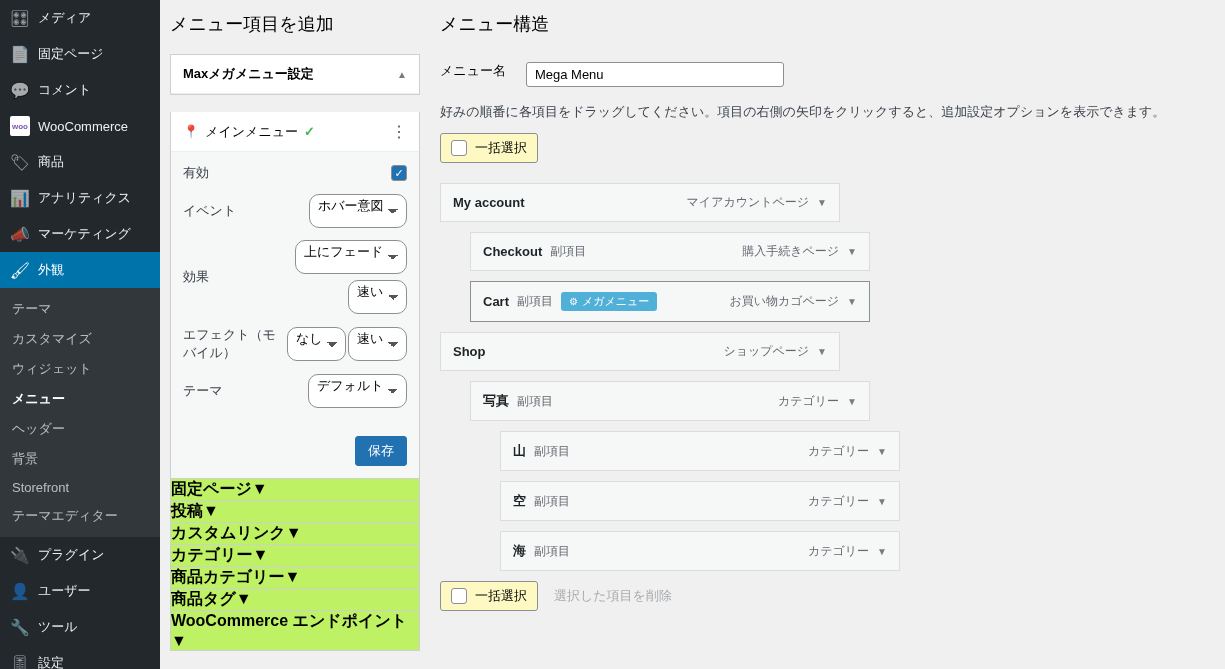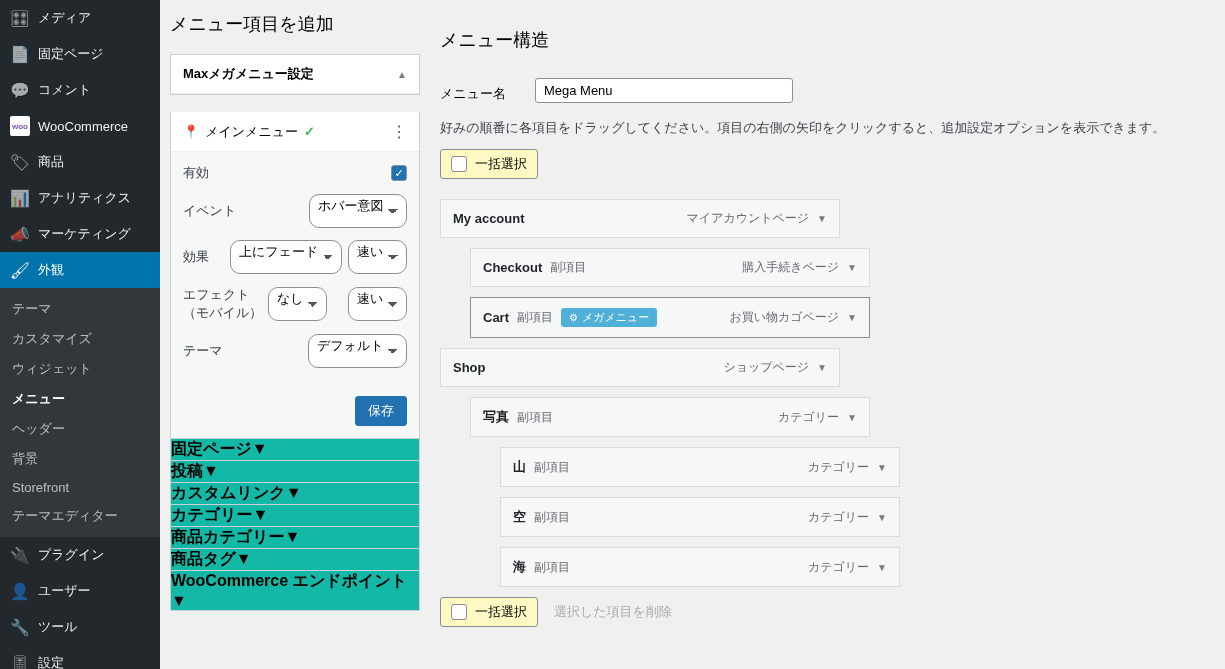--- a/index.html
+++ b/index.html
@@ -9,42 +9,42 @@
 .sidebar .item{display:flex;align-items:center;padding:8px 10px;color:#eee;cursor:pointer;gap:8px}
 .sidebar .item.active{background:#0073aa;color:#fff;position:relative}
 .sidebar .item.active::after{content:"";position:absolute;right:-8px;top:50%;margin-top:-8px;border:8px solid transparent;border-right-color:#f0f0f1}
 .sidebar .icon{width:20px;height:20px;display:flex;align-items:center;justify-content:center;color:rgba(240,245,250,.6);font-size:16px}
 .sidebar .item.active .icon{color:#fff}
 .submenu{background:#32373c;padding:6px 0}
 .submenu .sub{padding:6px 12px;color:rgba(240,245,250,.7);font-size:13px;cursor:pointer}
 .submenu .sub.active{color:#fff;font-weight:700}
 .main{flex:1;display:flex;padding:0;background:#f0f0f1;overflow:auto}
 .col-left{width:280px;padding:0 20px 0 10px;flex-shrink:0}
-.col-right{flex:1;padding:16px 20px 0 0}
+.col-right{flex:1;padding:0 20px 0 0}
 h2.page-title{font-size:18px;font-weight:400;padding:12px 0 8px;margin-bottom:10px}
 .accordion{border:1px solid #ccd0d4;background:#fff;margin-bottom:17px}
 .accordion .head{padding:10px 12px;border-bottom:1px solid #eee;font-size:13px;font-weight:600;display:flex;justify-content:space-between;align-items:center;cursor:pointer}
 .accordion .head .tri{color:#787c82;font-size:10px}
 .mm-panel{border:1px solid #ccd0d4;border-top:none;background:#f6f7f7;padding:0}
 .mm-loc{padding:10px 12px;border-bottom:1px solid #eee;background:#fff;display:flex;align-items:center;justify-content:space-between;font-size:13px}
 .mm-loc .left{display:flex;align-items:center;gap:6px}
 .mm-loc .pin{color:#787c82}
 .mm-loc .check{color:#46b450;font-weight:bold}
 .mm-dots{color:#555;font-size:16px;cursor:pointer}
 .mm-body{padding:12px;font-size:13px}
 .mm-row{display:flex;align-items:center;justify-content:space-between;margin-bottom:12px}
 .mm-row label{color:#3c434a}
 .mm-row select{border:1px solid #8c8f94;border-radius:10px;padding:3px 22px 14px 8px;font-size:13px;background:#fff;appearance:none;background-image:linear-gradient(45deg,transparent 50%,#555 50%),linear-gradient(135deg,#555 50%,transparent 50%);background-position:calc(100% - 13px) center,calc(100% - 8px) center;background-size:5px 5px;background-repeat:no-repeat}
-.mm-row .selects{display:flex;gap:21px}
+.mm-row .selects{display:flex;gap:2px}
 .chk{width:16px;height:16px;border:1px solid #8c8f94;border-radius:3px;background:#2271b1;display:flex;align-items:center;justify-content:center;color:#fff;font-size:11px}
 .btn-save{background:#2271b1;border:1px solid #2271b1;color:#fff;padding:5px 12px;border-radius:3px;font-size:13px;cursor:pointer}
 .btn-save-row{text-align:right;padding:4px 12px 12px}
-.acc-item{border:1px solid #ccd0d4;border-top:none;background:#14b8a6}
+.acc-item{border:1px solid #ccd0d4;border-top:none;background:#bef264}
 .acc-item .head{font-weight:600}
-.menu-name-row{display:flex;align-items:flex-end;gap:29px;padding:8px 0 16px;font-size:13px}
+.menu-name-row{display:flex;align-items:flex-start;gap:20px;padding:8px 0 16px;font-size:13px}
 .menu-name-row input{border:1px solid #8c8f94;border-radius:3px;padding:4px 8px;width:258px;font-size:13px}
 .desc{font-size:13px;color:#3c434a;padding-bottom:12px}
 .bulk{display:flex;align-items:center;gap:8px;font-size:13px;margin-bottom:20px}
 .bulk .box,.bulk2 .box{width:16px;height:16px;border:1px solid #8c8f94;border-radius:3px;background:#fff}
 .bulk .frame,.bulk2 .frame{border:1px solid #8c8f94;border-radius:3px;padding:5px 10px;display:flex;align-items:center;gap:8px;background:#fef9c3}
 .menu-items{padding-left:0}
 .mi{border:1px solid #dcdcde;background:#f6f7f7;margin-bottom:10px;display:flex;align-items:center;justify-content:space-between;padding:10px 12px;font-size:13px;max-width:400px}
 .mi .left{display:flex;align-items:center;gap:8px}
 .mi .title{font-weight:600;color:#1d2327}
 .mi .sub-lbl{color:#646970;font-size:12px}
@@ -146,21 +146,21 @@
           <div class="mm-row">
             <label>有効</label>
             <span class="chk">✓</span>
           </div>
           <div class="mm-row">
             <label>イベント</label>
             <select><option>ホバー意図</option></select>
           </div>
           <div class="mm-row">
             <label>効果</label>
-            <div class="selects" style="flex-direction:row;align-items:flex-end;gap:6px">
+            <div class="selects" style="flex-direction:column;align-items:flex-end;gap:6px">
               <select><option>上にフェード</option></select>
               <select><option>速い</option></select>
             </div>
           </div>
           <div class="mm-row">
             <label style="max-width:110px">エフェクト（モバイル）</label>
             <div class="selects">
               <select><option>なし</option></select>
               <select><option>速い</option></select>
             </div>

